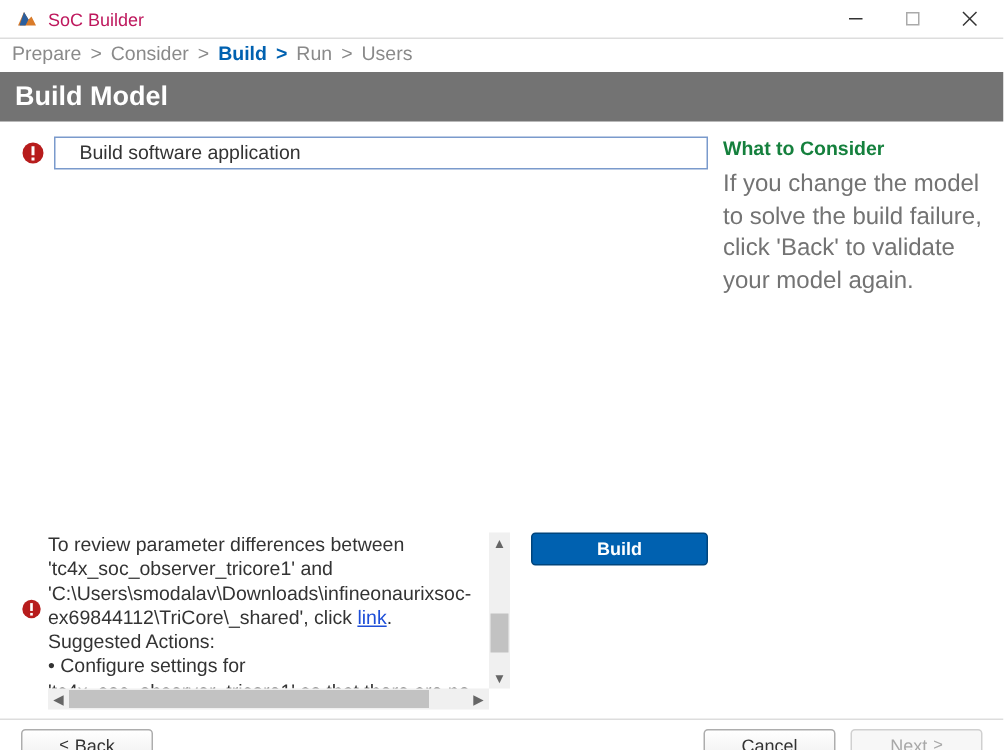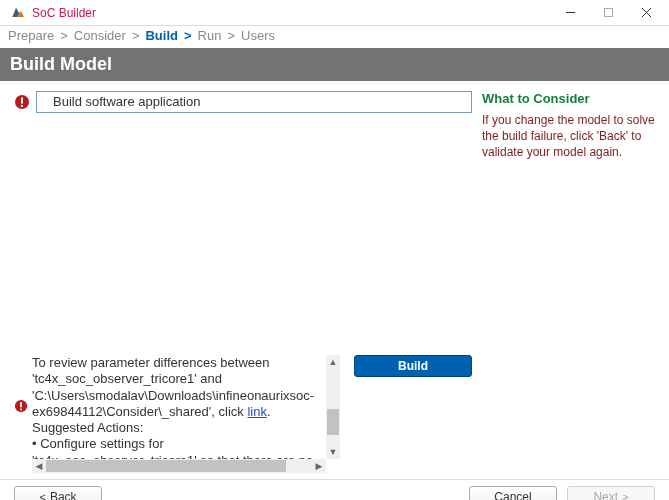--- a/index.html
+++ b/index.html
@@ -12,21 +12,21 @@
   .winbtn svg { stroke:#333; }
   .winbtn.max svg { stroke:#aaa; }
   .breadcrumb { height:22px; background:#fff; padding:2px 8px; font-size:13px; color:#8a8a8a; display:flex; align-items:flex-start; gap:4px;}
   .breadcrumb .active { color:#0061b0; font-weight:bold;}
   .breadcrumb .sep { margin:0 2px; }
   .header { background:#737373; color:#fff; padding:6px 10px; font-size:18px; font-weight:bold;}
   .body { display:flex; height:398px; }
   .left { flex:1; padding:10px 4px 6px 14px; display:flex; flex-direction:column; min-width:0;}
   .right { width:193px; padding:10px 12px 10px 6px; font-size:12px; color:#333;}
   .right h4 { margin:0 0 6px 0; font-size:13px; color:#15803d; font-weight:bold;}
-  .right p { margin:0; line-height:1.35; color:#7f1d1d; font-size:12px;}
+  .right p { margin:0; line-height:1.35; color:#737373; font-size:16px;}
   .row-status { display:flex; align-items:center; gap:6px;}
   .err-icon { width:16px; height:16px; flex:0 0 16px;}
   .status-field { flex:1; border:1px solid #7a9acc; height:22px; padding:2px 16px; font-size:13px; color:#333;}
   .middle-area { flex:1; }
   .bottom-area { display:flex; align-items:flex-start; gap:14px; }
   .msg-wrap { flex:1; display:flex; align-items:flex-start; gap:4px; min-width:0;}
   .msg-err { width:14px; height:14px; flex:0 0 14px; margin-top:44px;}
   .msg-box { position:relative; flex:1; height:118px; min-width:0;}
   .msg-text { position:absolute; left:0; top:0; right:14px; bottom:14px; overflow:hidden; font-size:13px; line-height:1.25; color:#333; white-space:pre-line;}
   .msg-text a { color:#1d4ed8; text-decoration:underline;}
@@ -106,21 +106,21 @@
     <div class="bottom-area">
       <div class="msg-wrap">
         <span class="msg-err">
           <svg width="14" height="14" viewBox="0 0 16 16">
               <circle cx="8" cy="8" r="7" fill="#b71c1c"></circle>
               <rect x="7" y="3.5" width="2" height="6" fill="#fff"></rect>
               <rect x="7" y="11" width="2" height="2" fill="#fff"></rect>
             </svg>
         </span>
         <div class="msg-box">
-          <div class="msg-text"><span>To review parameter differences between 'tc4x_soc_observer_tricore1' and 'C:\Users\smodalav\Downloads\infineonaurixsoc-ex69844112\Consider\_shared', click </span><a href="#">link</a><span>.
+          <div class="msg-text"><span>To review parameter differences between 'tc4x_soc_observer_tricore1' and 'C:\Users\smodalav\Downloads\infineonaurixsoc-ex69844112\TriCore\_shared', click </span><a href="#">link</a><span>.
 Suggested Actions:
 • Configure settings for 'tc4x_soc_observer_tricore1' so that there are no</span></div>
           <div class="vscroll">
             <div class="arrow">▲</div>
             <div class="track">
                 <div class="thumb"></div>
               </div>
             <div class="arrow" style="position:absolute;bottom:0;left:0;right:0;">▼</div>
           </div>
           <div class="hscroll">

